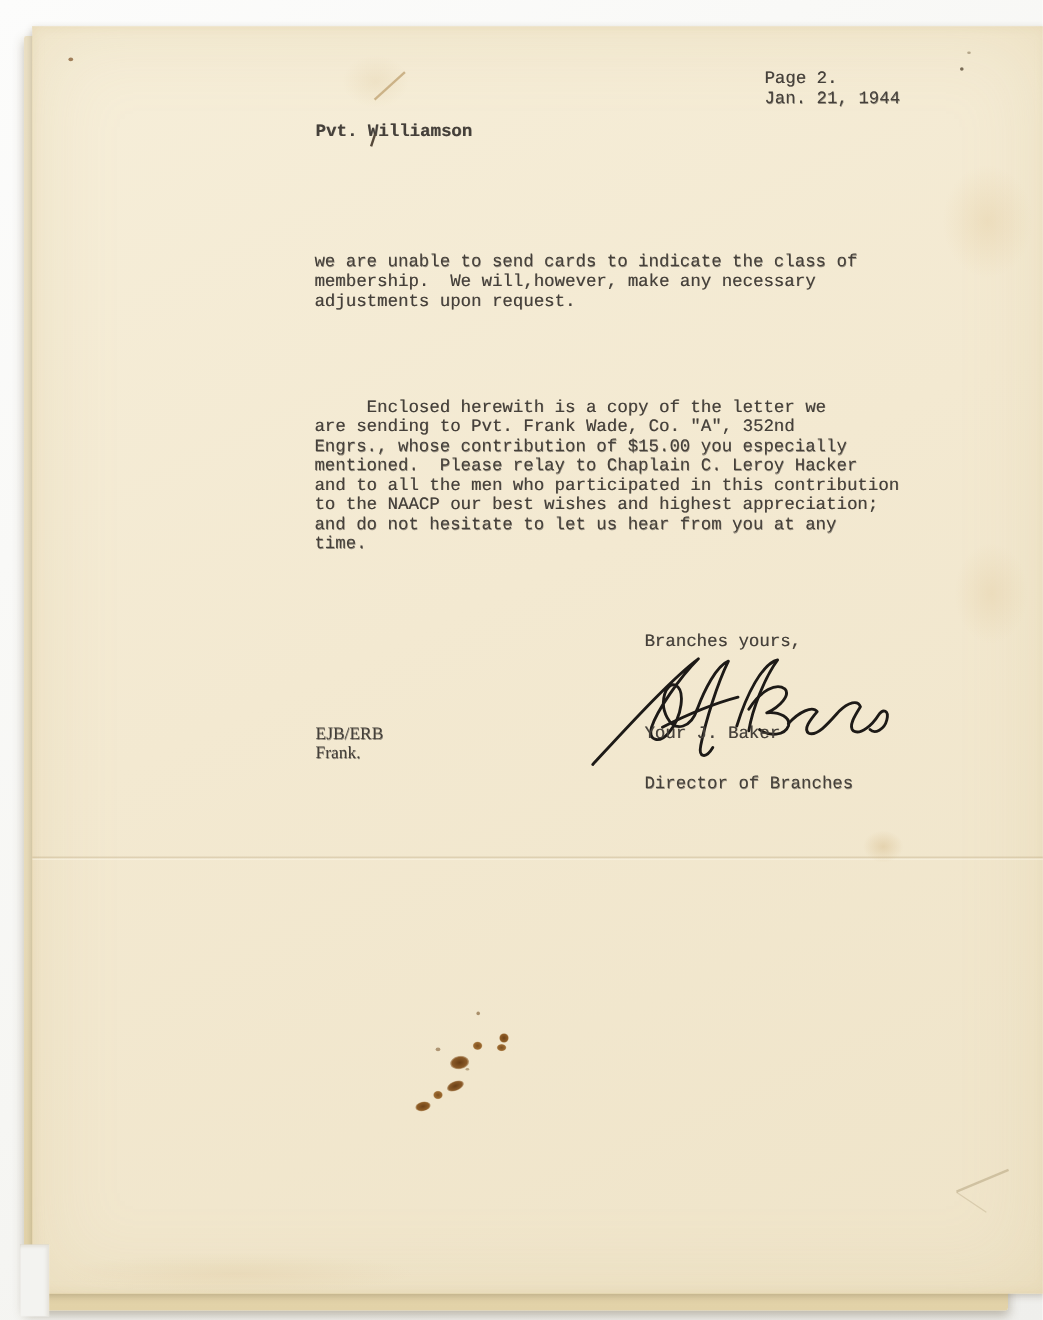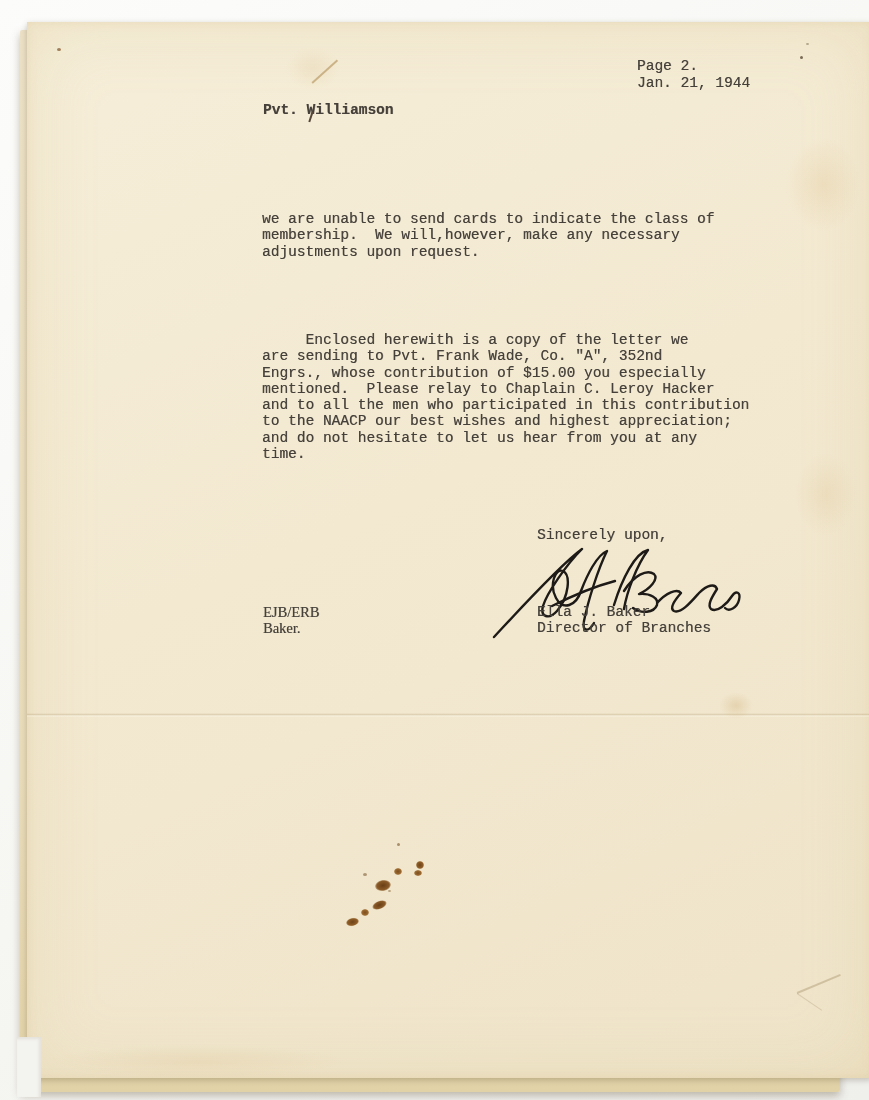--- a/index.html
+++ b/index.html
@@ -69,39 +69,39 @@
 adjustments upon request.</pre>
     <pre class="typed" style="left:235px; top:310px;">     Enclosed herewith is a copy of the letter we
 are sending to Pvt. Frank Wade, Co. "A", 352nd
 Engrs., whose contribution of $15.00 you especially
 mentioned.  Please relay to Chaplain C. Leroy Hacker
 and to all the men who participated in this contribution
 to the NAACP our best wishes and highest appreciation;
 and do not hesitate to let us hear from you at any
 time.</pre>
 
-    <div class="typed" style="left:510px; top:505px;">Sincerely upon,</div>
+    <div class="typed" style="left:510px; top:505px;">Branches yours,</div>
 
     <svg class="signature-svg" width="270" height="100" viewBox="0 0 270 100">
       <g fill="none" stroke="#1d1a17" stroke-width="2.4" stroke-linecap="round" stroke-linejoin="round">
         <path d="M 16 94 C 42 66, 82 22, 104 6 C 88 22, 69 50, 65 63 C 62 74, 71 77, 79 68 C 91 54, 93 32, 85 28 C 77 25, 71 42, 78 55 C 85 68, 98 63, 103 48"></path>
         <path d="M 103 48 C 109 32, 119 12, 129 8 C 120 26, 110 58, 106 78 C 104 88, 110 90, 116 80"></path>
         <path d="M 74 63 C 96 52, 118 43, 137 38"></path>
         <path d="M 136 62 C 144 36, 157 10, 170 7 C 159 22, 149 48, 146 66"></path>
         <path d="M 146 48 C 156 32, 169 26, 176 31 C 181 36, 172 46, 161 51 C 172 50, 181 55, 179 62 C 176 70, 163 71, 155 65"></path>
         <path d="M 179 60 C 188 50, 199 45, 203 50 C 197 57, 191 65, 196 68 C 203 71, 213 59, 221 50 C 229 42, 237 40, 239 46 C 234 54, 229 62, 233 66 C 239 70, 249 61, 254 53 C 258 47, 263 49, 261 57 C 259 65, 251 69, 247 65"></path>
       </g>
     </svg>
 
-    <div class="typed" style="left:510px; top:582px;">Ella J. Baker</div>
-    <div class="typed" style="left:510px; top:598px;">Director of Branches</div>
+    <div class="typed" style="left:510px; top:582px;">Your J. Baker</div>
+    <div class="typed" style="left:510px; top:624px;">Director of Branches</div>
 
     <div class="typed" style="left:236px; top:582px;font-family:Liberation Serif, serif;">
       <div>EJB/ERB</div>
-      <div>Baker.</div>
+      <div>Frank.</div>
     </div>
 
     <div class="fold"></div>
     <div class="crease" style="left:770px; top:970px; width:47px; height:1.5px; transform:rotate(-22.7deg);"></div>
     <div class="crease" style="left:770px; top:971px; width:30px; height:1.2px; transform:rotate(34deg); opacity:.7;"></div>
 
     <div class="scratch" style="left:285px; top:60px; width:34px; height:1.5px; background:rgba(170,132,72,0.55); transform:rotate(-42deg);"></div>
     <div class="scratch" style="left:283px; top:89px; width:1.8px; height:11px; background:#55483a; transform:rotate(18deg);"></div>
     <div class="stain" style="left:30px; top:26px; width:4px; height:3px; background:rgba(140,100,60,0.8);"></div>
     <div class="stain" style="left:773px; top:34px; width:3px; height:3px; background:rgba(90,75,55,0.8);"></div>

